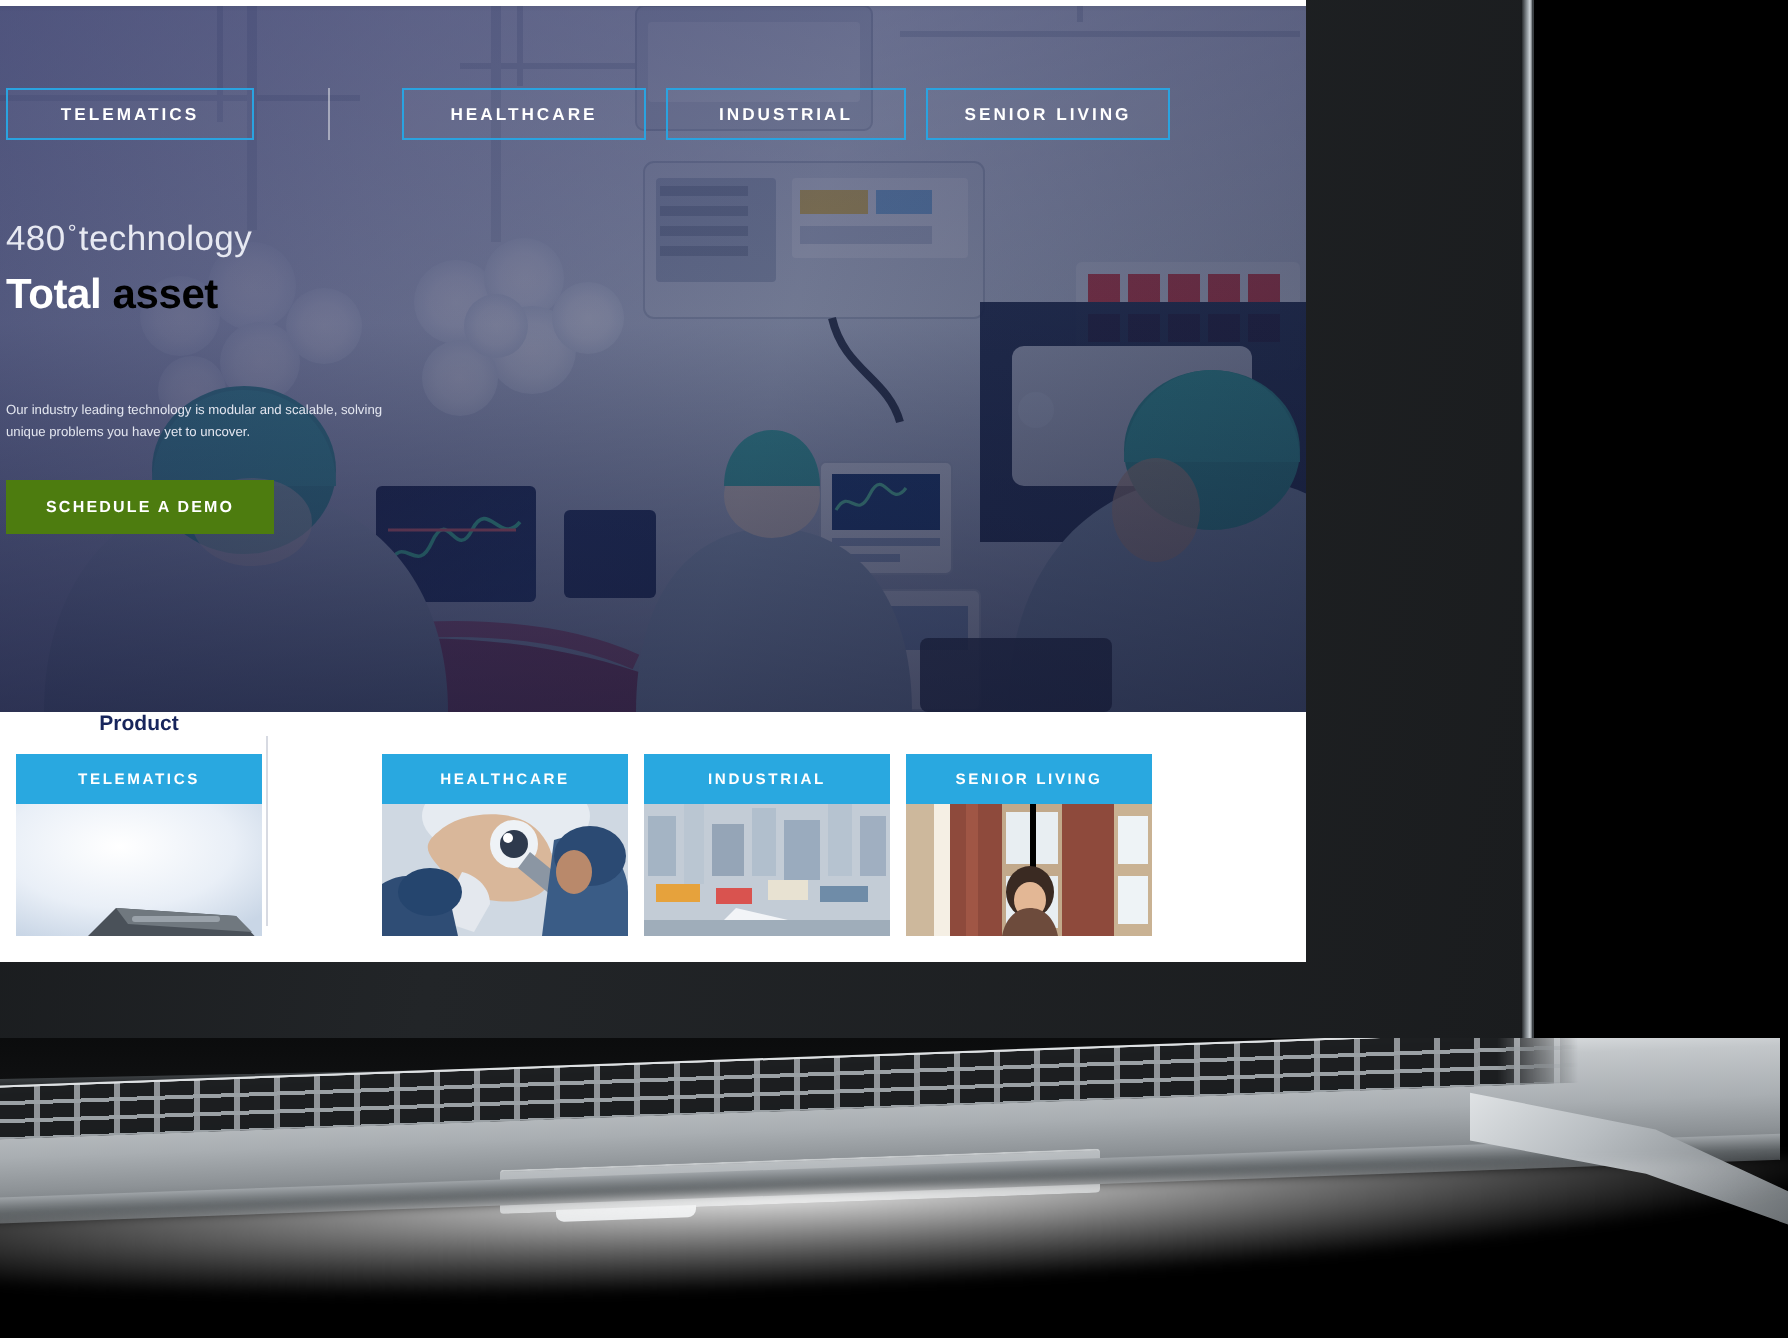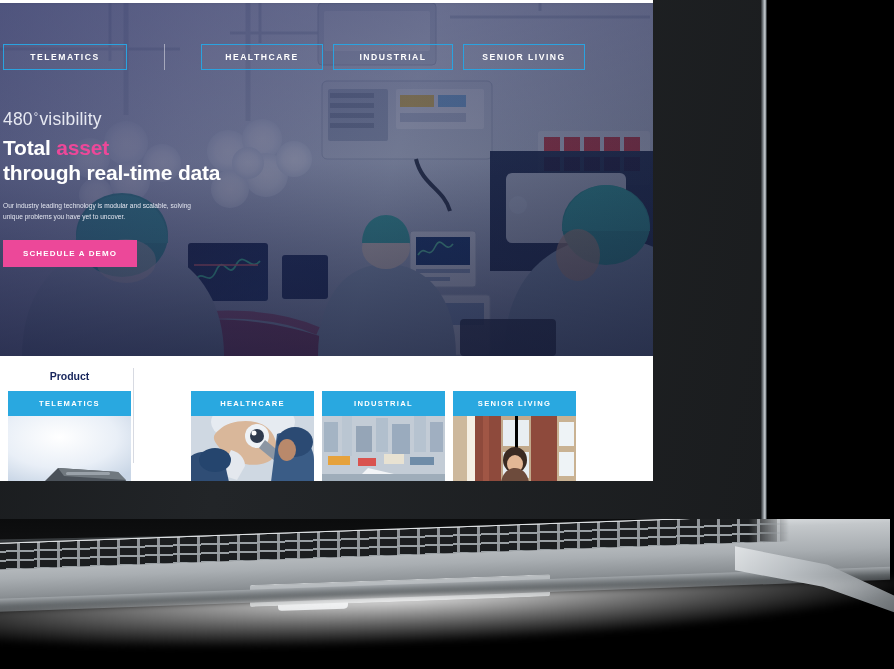--- a/index.html
+++ b/index.html
@@ -66,35 +66,35 @@
   .tab-senior{ width:122px; margin-left:10px; }
 
   .eyebrow {
     margin-top:39px; font-size:17.5px; color:#e7e9f2; font-weight:400; letter-spacing:.2px;
   }
   .eyebrow .deg{ font-size:11px; vertical-align:5px; margin:0 1px; }
   .headline {
     margin-top:5px; font-size:21px; font-weight:700; color:#ffffff;
     line-height:1.21; letter-spacing:-.2px;
   }
-  .headline .accent{ color:#ec4899; }
+  .headline .accent{ color:#000000; }
   .hero-para {
     margin-top:14px; font-size:6.6px; line-height:1.75; color:#e2e5ef; max-width:196px;
     font-weight:400;
   }
   .cta {
-    margin-top:17px; display:inline-block; background:#ec4899; color:#fff;
+    margin-top:17px; display:inline-block; background:#4d7c0f; color:#fff;
     font-size:8px; font-weight:700; letter-spacing:1.1px;
     padding:9px 20px; border:none; cursor:pointer;
   }
 
   
   .lower { position:relative; background:#fff; height:125px; }
   .lower-inner { position:relative; padding-left:78px; }
-  .col-heads { display:flex; padding-top:14px;justify-content:space-between; }
+  .col-heads { display:flex; padding-top:0;justify-content:space-between; }
   .head-product { width:123px; text-align:center; font-size:10.5px; font-weight:700; color:#17255c; }
   .head-spacer { width:60px; }
   .head-solutions { width:385px; text-align:center; font-size:10.5px; font-weight:700; color:#17255c; }
   .divider-v {
     position:absolute; left:203px; top:12px; width:1px; height:95px;
     background:#d7dae2;
   }
   .cards { display:flex; padding-top:9px; }
   .card { width:123px; }
   .card + .card { margin-left:8px; }
@@ -308,26 +308,26 @@
         <div class="hero-inner">
           <div class="tab-row">
             <div class="tab tab-telematics">TELEMATICS</div>
             <div class="tab-sep"></div>
             <div class="tab tab-healthcare">HEALTHCARE</div>
             <div class="tab tab-industrial">INDUSTRIAL</div>
             <div class="tab tab-senior">SENIOR LIVING</div>
           </div>
 
           <div class="eyebrow">
-            <span>480</span><span class="deg">°</span><span>visibility</span>
+            <span>480</span><span class="deg">°</span><span>technology</span>
           </div>
 
           <h1 class="headline">
             <span>Total </span><span class="accent">asset</span><br>
-            <span>through real-time data</span><br>
+            <br>
           </h1>
 
           <p class="hero-para">Our industry leading technology is modular and scalable, solving unique problems you have yet to uncover.</p>
 
           <button class="cta">SCHEDULE A DEMO</button>
         </div>
       </div>
 
       <div class="lower">
         <div class="lower-inner">

